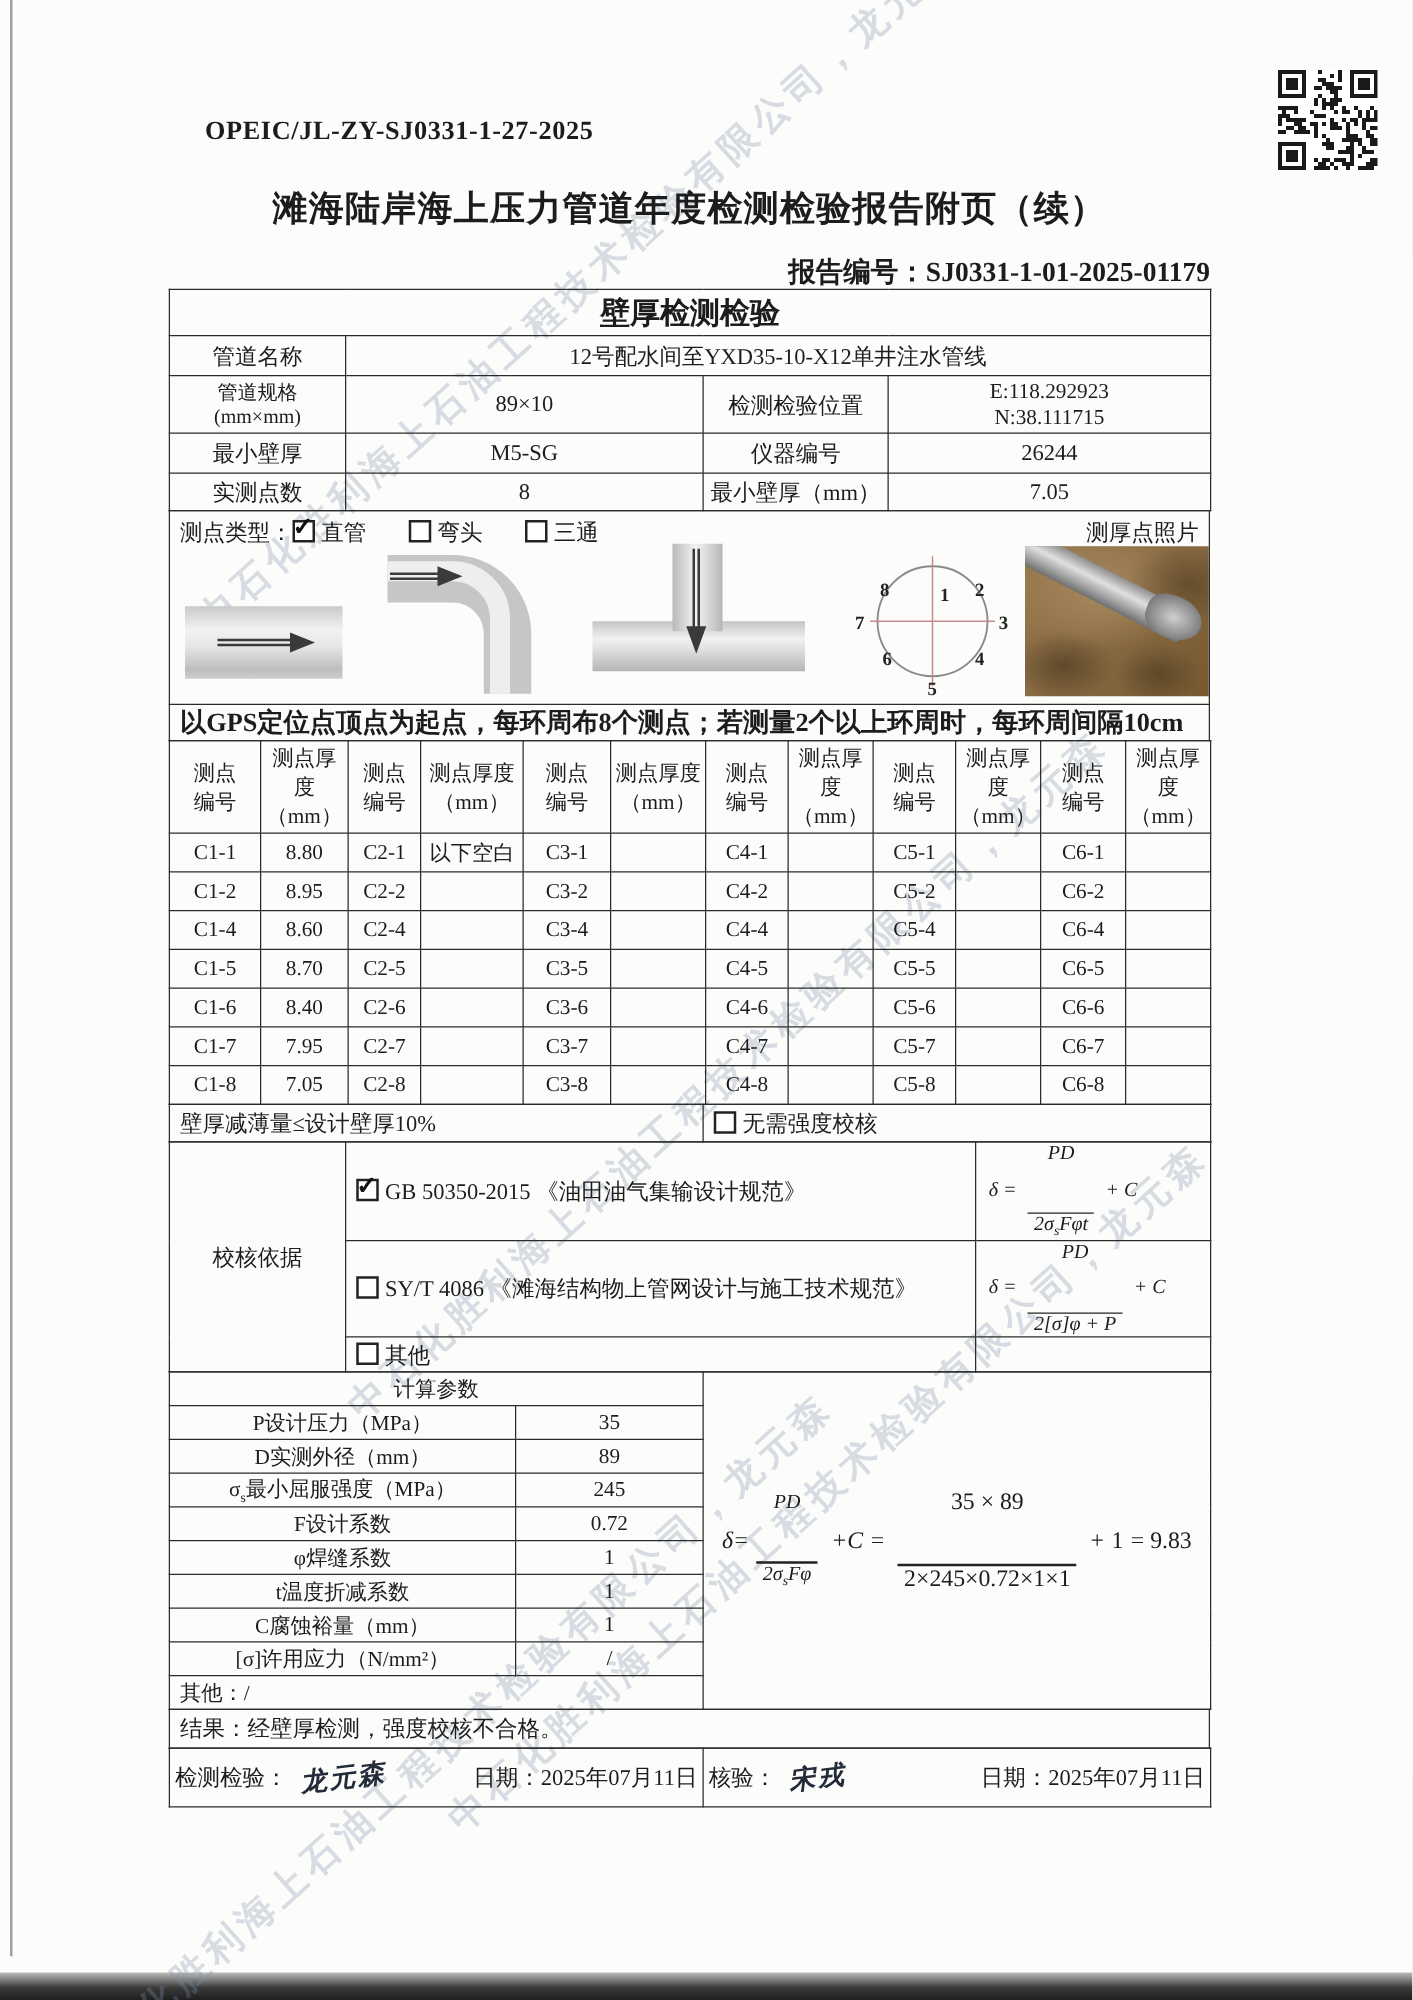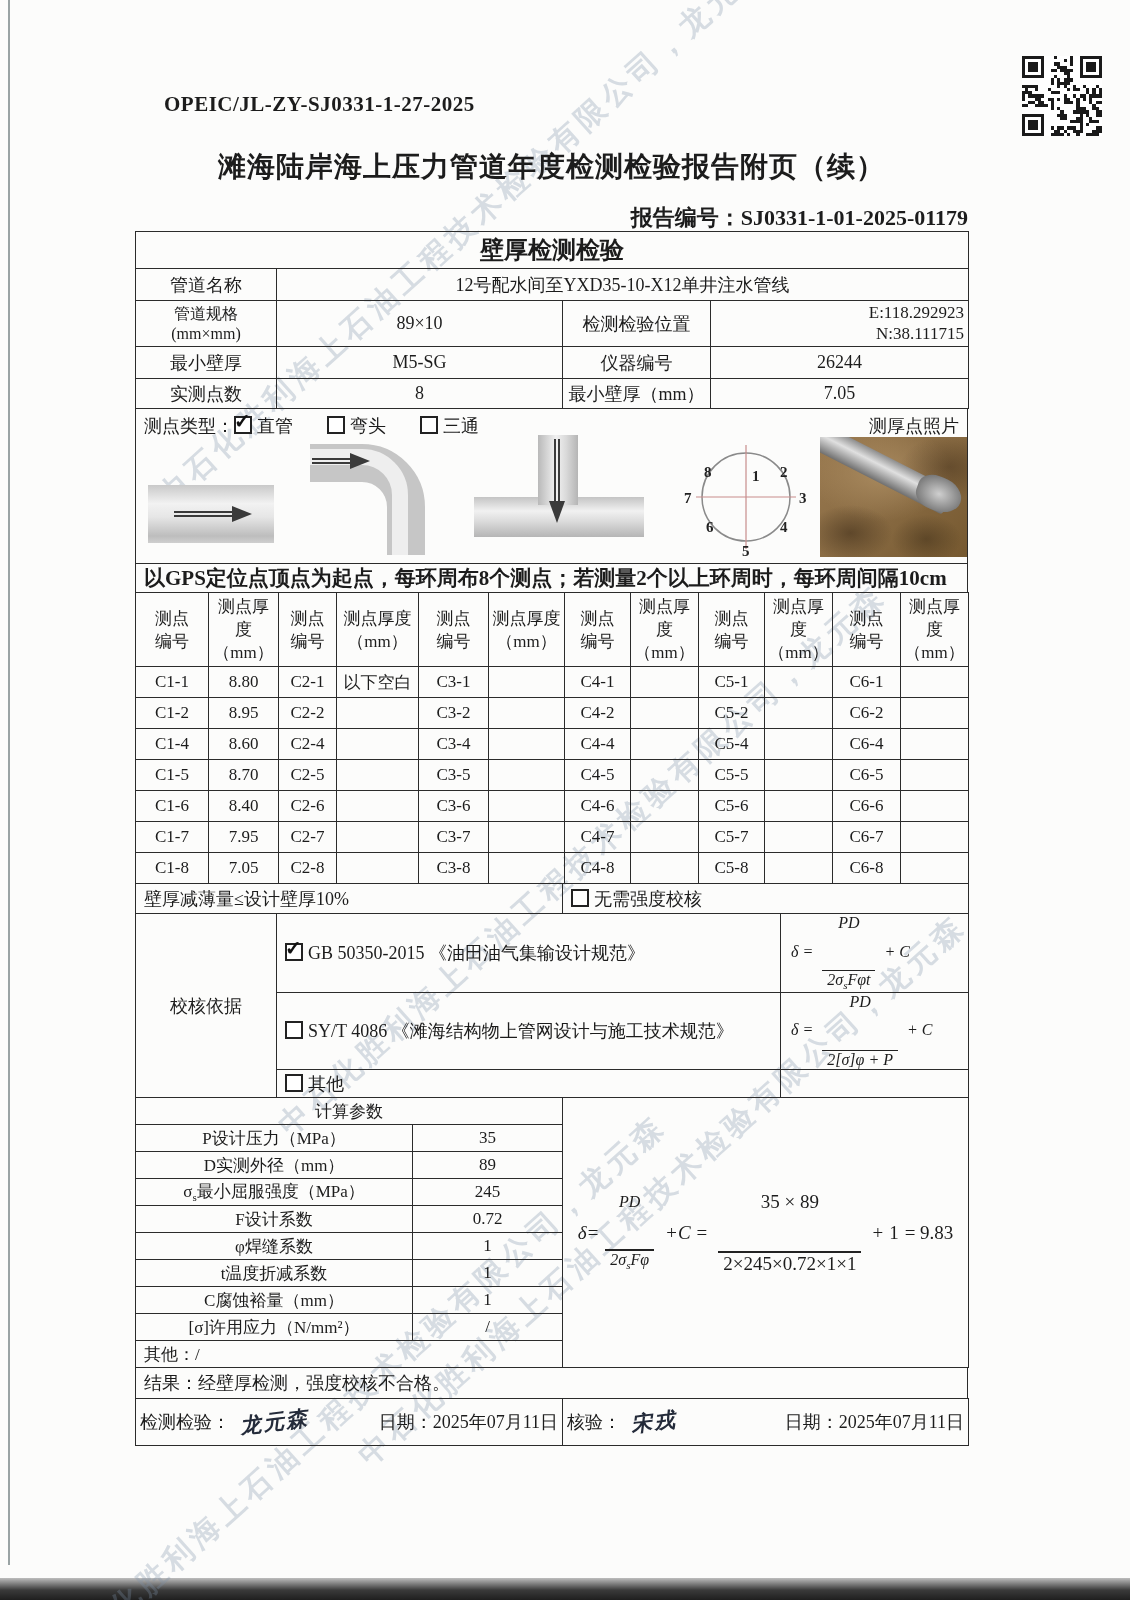--- a/index.html
+++ b/index.html
@@ -23,21 +23,21 @@
   .report-no{position:absolute;left:135px;top:203px;width:833px;text-align:right;
          font-size:22px;font-weight:700;}
   .tables{position:absolute;left:135px;top:232px;width:833px;}
   table{border-collapse:collapse;table-layout:fixed;width:833px;margin-top:-1px;}
   td,th{border:1px solid #2b2b2b;padding:0 4px;font-weight:normal;font-size:18px;
         overflow:hidden;vertical-align:middle;}
   .c{text-align:center;}
   .l{text-align:left;padding-left:8px;}
   .sec-title{font-size:24px;font-weight:800;height:36px;}
   .bold{font-weight:400;}
-  .small2{font-size:16px;line-height:1.2;text-align:right;}
+  .small2{font-size:16px;line-height:1.2;}
   
   .cb{display:inline-block;width:14px;height:14px;border:2px solid #222;position:relative;
       vertical-align:-2px;margin-right:5px;background:#fff;}
   .cb.checked::after{content:"✓";position:absolute;left:-2px;top:-9px;font-size:20px;font-weight:800;color:#111;}
   .cbl{margin-right:34px;text-align:right;}
   
   .typecell{padding:4px 8px 2px 8px;}
   .type-line{display:flex;align-items:center;font-size:18px;height:26px;}
   .type-line .spacer{flex:1;}
   .img-row{position:relative;height:118px;}

